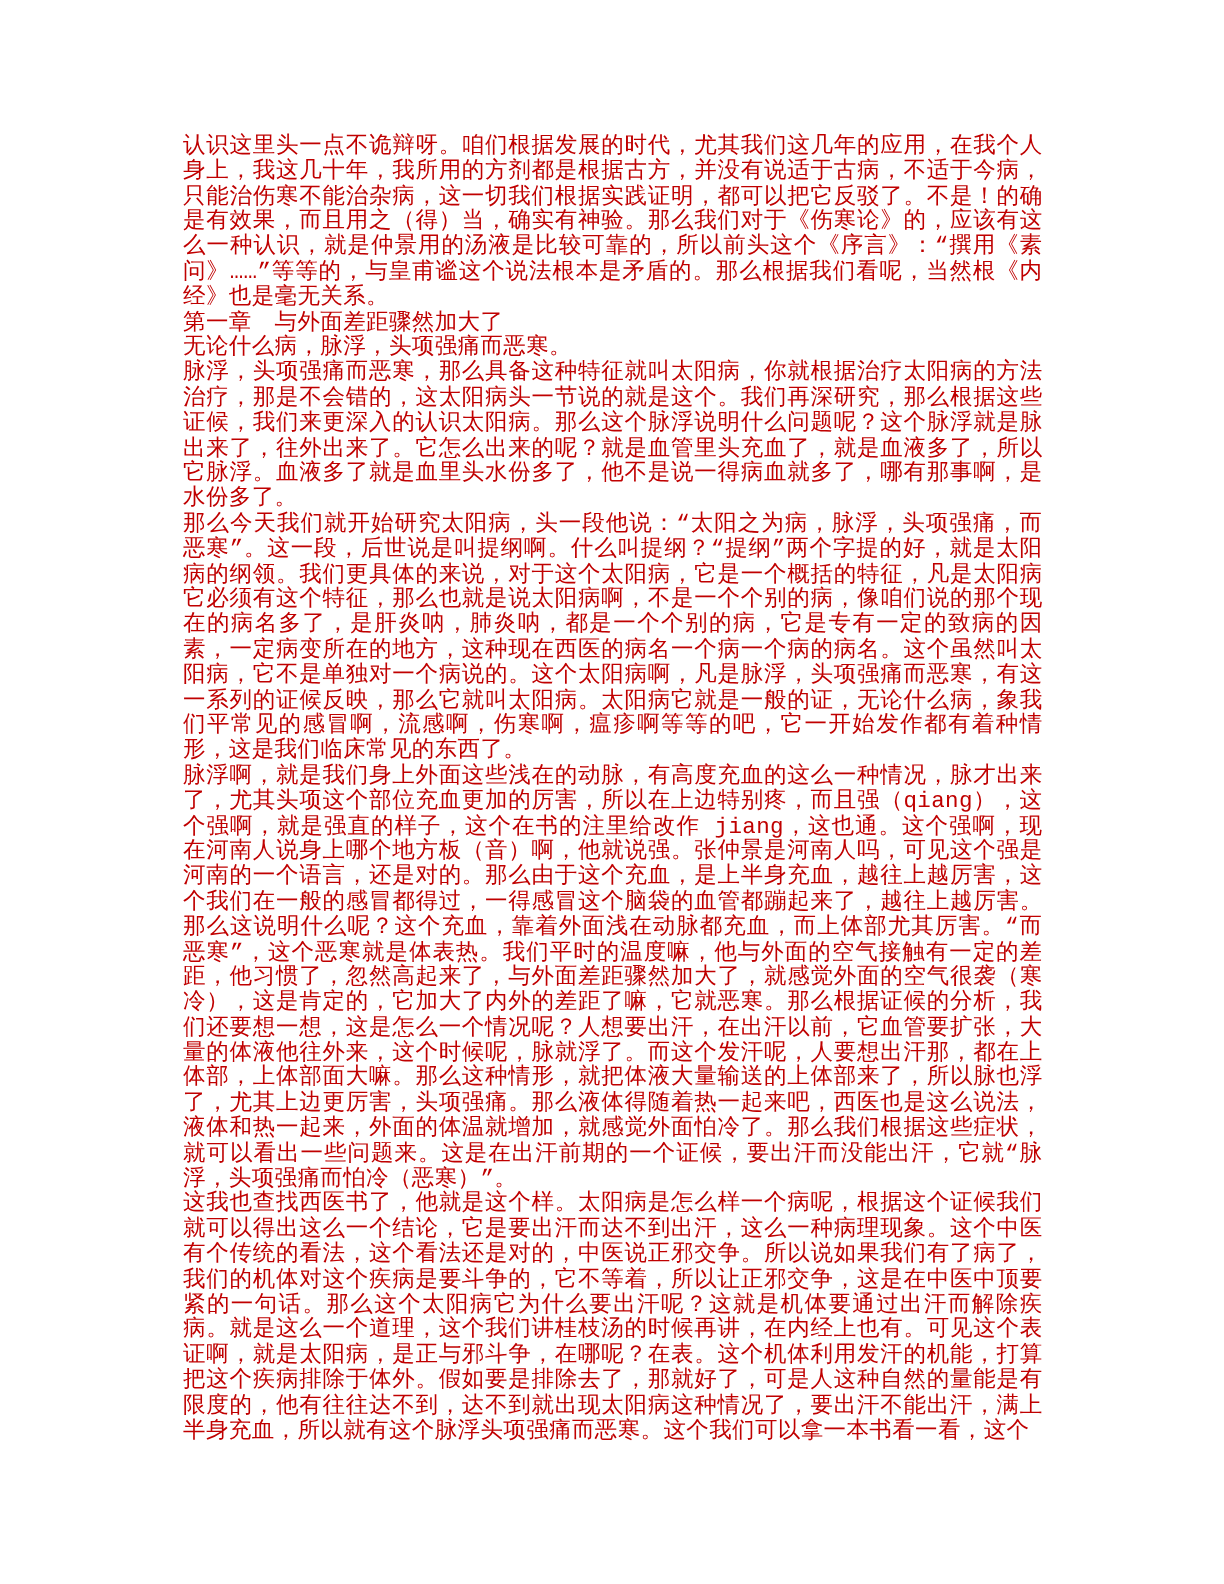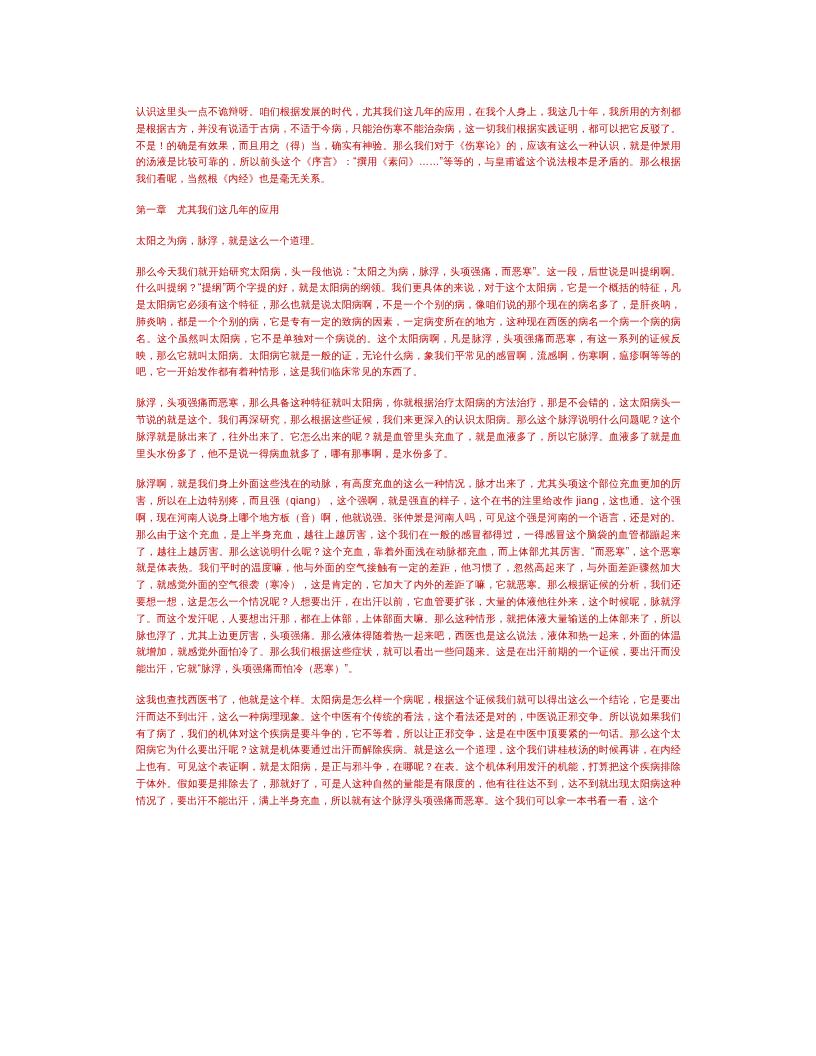--- a/index.html
+++ b/index.html
@@ -10,35 +10,35 @@
       height: 1056px;
       overflow: hidden;
     }
     .page {
       width: 816px;
       height: 1056px;
       background: var(--page-bg, #ffffff);
       padding: 90px 121px 30px 122px;
     }
     .para {
-      margin: 14px;
-      font-family: Liberation Sans, sans-serif;
-      font-size: 10px;
+      margin: 0;
+      font-family: Liberation Mono, monospace;
+      font-size: 15px;
       line-height: 16.8px;
       letter-spacing: 0.25px;
       color: var(--text-color, #c00000);
       text-align: justify;
       text-justify: inter-ideograph;
       word-break: break-all;
     }
   </style>
 </head>
 <body>
 
 <div class="page">
   <p class="para">认识这里头一点不诡辩呀。咱们根据发展的时代，尤其我们这几年的应用，在我个人身上，我这几十年，我所用的方剂都是根据古方，并没有说适于古病，不适于今病，只能治伤寒不能治杂病，这一切我们根据实践证明，都可以把它反驳了。不是！的确是有效果，而且用之（得）当，确实有神验。那么我们对于《伤寒论》的，应该有这么一种认识，就是仲景用的汤液是比较可靠的，所以前头这个《序言》：“撰用《素问》……”等等的，与皇甫谧这个说法根本是矛盾的。那么根据我们看呢，当然根《内经》也是毫无关系。</p>
-  <p class="para">第一章　尤其我们这几年的应用</p>
-  <p class="para">太阳之为病，脉浮，就是这么一个道理。</p>
+  <p class="para">第一章　与外面差距骤然加大了</p>
+  <p class="para">无论什么病，脉浮，头项强痛而恶寒。</p>
+  <p class="para">脉浮，头项强痛而恶寒，那么具备这种特征就叫太阳病，你就根据治疗太阳病的方法治疗，那是不会错的，这太阳病头一节说的就是这个。我们再深研究，那么根据这些证候，我们来更深入的认识太阳病。那么这个脉浮说明什么问题呢？这个脉浮就是脉出来了，往外出来了。它怎么出来的呢？就是血管里头充血了，就是血液多了，所以它脉浮。血液多了就是血里头水份多了，他不是说一得病血就多了，哪有那事啊，是水份多了。</p>
   <p class="para">那么今天我们就开始研究太阳病，头一段他说：“太阳之为病，脉浮，头项强痛，而恶寒”。这一段，后世说是叫提纲啊。什么叫提纲？“提纲”两个字提的好，就是太阳病的纲领。我们更具体的来说，对于这个太阳病，它是一个概括的特征，凡是太阳病它必须有这个特征，那么也就是说太阳病啊，不是一个个别的病，像咱们说的那个现在的病名多了，是肝炎呐，肺炎呐，都是一个个别的病，它是专有一定的致病的因素，一定病变所在的地方，这种现在西医的病名一个病一个病的病名。这个虽然叫太阳病，它不是单独对一个病说的。这个太阳病啊，凡是脉浮，头项强痛而恶寒，有这一系列的证候反映，那么它就叫太阳病。太阳病它就是一般的证，无论什么病，象我们平常见的感冒啊，流感啊，伤寒啊，瘟疹啊等等的吧，它一开始发作都有着种情形，这是我们临床常见的东西了。</p>
-  <p class="para">脉浮，头项强痛而恶寒，那么具备这种特征就叫太阳病，你就根据治疗太阳病的方法治疗，那是不会错的，这太阳病头一节说的就是这个。我们再深研究，那么根据这些证候，我们来更深入的认识太阳病。那么这个脉浮说明什么问题呢？这个脉浮就是脉出来了，往外出来了。它怎么出来的呢？就是血管里头充血了，就是血液多了，所以它脉浮。血液多了就是血里头水份多了，他不是说一得病血就多了，哪有那事啊，是水份多了。</p>
   <p class="para">脉浮啊，就是我们身上外面这些浅在的动脉，有高度充血的这么一种情况，脉才出来了，尤其头项这个部位充血更加的厉害，所以在上边特别疼，而且强（qiang），这个强啊，就是强直的样子，这个在书的注里给改作 jiang，这也通。这个强啊，现在河南人说身上哪个地方板（音）啊，他就说强。张仲景是河南人吗，可见这个强是河南的一个语言，还是对的。那么由于这个充血，是上半身充血，越往上越厉害，这个我们在一般的感冒都得过，一得感冒这个脑袋的血管都蹦起来了，越往上越厉害。那么这说明什么呢？这个充血，靠着外面浅在动脉都充血，而上体部尤其厉害。“而恶寒”，这个恶寒就是体表热。我们平时的温度嘛，他与外面的空气接触有一定的差距，他习惯了，忽然高起来了，与外面差距骤然加大了，就感觉外面的空气很袭（寒冷），这是肯定的，它加大了内外的差距了嘛，它就恶寒。那么根据证候的分析，我们还要想一想，这是怎么一个情况呢？人想要出汗，在出汗以前，它血管要扩张，大量的体液他往外来，这个时候呢，脉就浮了。而这个发汗呢，人要想出汗那，都在上体部，上体部面大嘛。那么这种情形，就把体液大量输送的上体部来了，所以脉也浮了，尤其上边更厉害，头项强痛。那么液体得随着热一起来吧，西医也是这么说法，液体和热一起来，外面的体温就增加，就感觉外面怕冷了。那么我们根据这些症状，就可以看出一些问题来。这是在出汗前期的一个证候，要出汗而没能出汗，它就“脉浮，头项强痛而怕冷（恶寒）”。</p>
   <p class="para">这我也查找西医书了，他就是这个样。太阳病是怎么样一个病呢，根据这个证候我们就可以得出这么一个结论，它是要出汗而达不到出汗，这么一种病理现象。这个中医有个传统的看法，这个看法还是对的，中医说正邪交争。所以说如果我们有了病了，我们的机体对这个疾病是要斗争的，它不等着，所以让正邪交争，这是在中医中顶要紧的一句话。那么这个太阳病它为什么要出汗呢？这就是机体要通过出汗而解除疾病。就是这么一个道理，这个我们讲桂枝汤的时候再讲，在内经上也有。可见这个表证啊，就是太阳病，是正与邪斗争，在哪呢？在表。这个机体利用发汗的机能，打算把这个疾病排除于体外。假如要是排除去了，那就好了，可是人这种自然的量能是有限度的，他有往往达不到，达不到就出现太阳病这种情况了，要出汗不能出汗，满上半身充血，所以就有这个脉浮头项强痛而恶寒。这个我们可以拿一本书看一看，这个</p>
 </div>
 
 </body></html>

